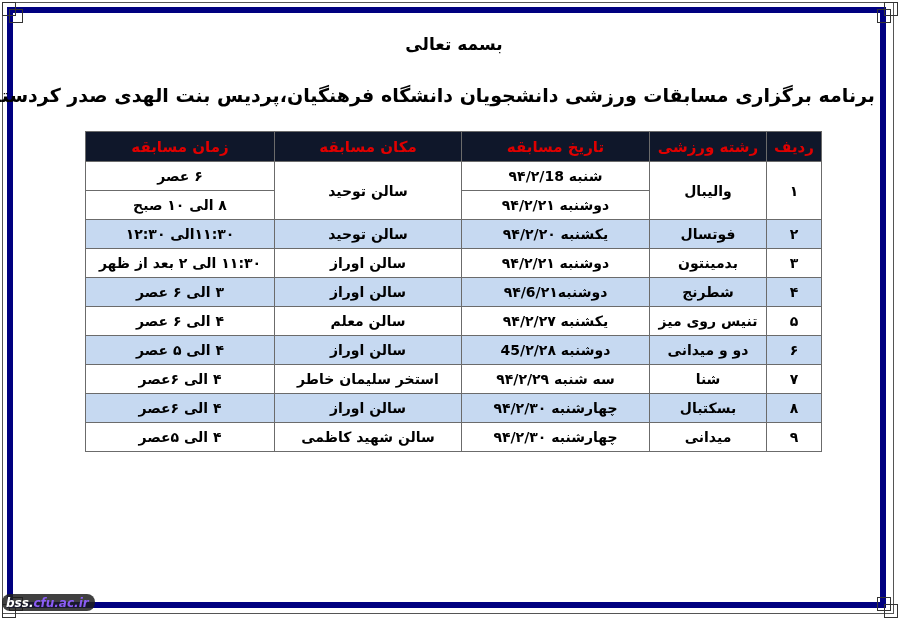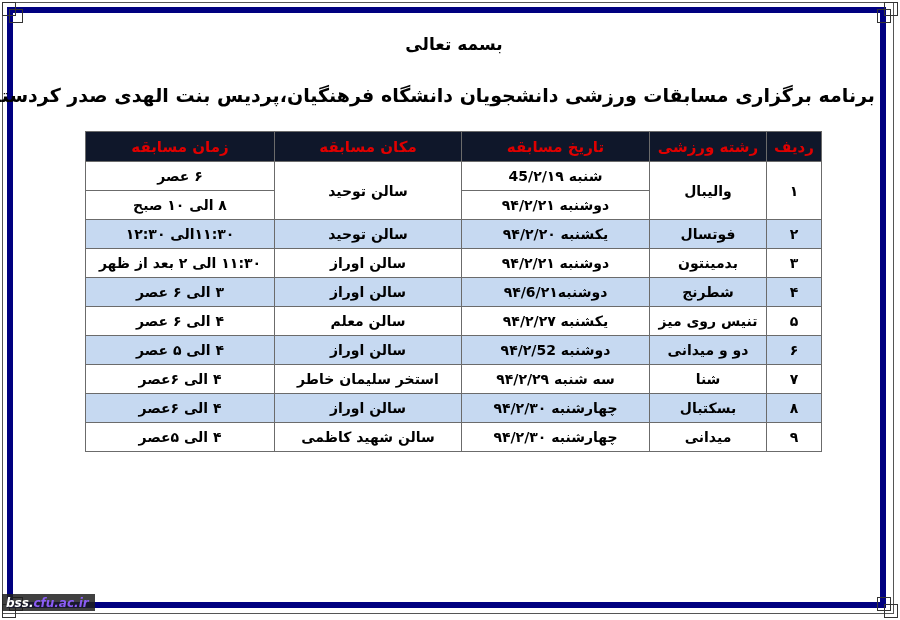--- a/index.html
+++ b/index.html
@@ -51,21 +51,21 @@
   tr.shaded td { background: #c6d9f1; margin-left: 30px; }
   col.c-row { width: 55px; }
   col.c-sport { width: 117px; }
   col.c-date { width: 188px; }
   col.c-place { width: 187px; }
   col.c-time { width: 189px; }
 
   .watermark {
     position: absolute; left: 2px; bottom: 9px; height: 17px; padding: 0 6px 0 4px;
     background: rgba(30,30,30,0.85); display: flex; align-items: center;
-    font-size: 12px; font-weight: bold; font-style: italic;
+    font-size: 12px; font-weight: bold; font-style: italic; border-radius: 8px;
   }
   .wm-a { color: #ffffff; }
   .wm-b { color: #8b5cf6; }
 </style>
 </head>
 <body>
 
 <div class="outer-line"></div>
 <div class="frame"></div>
 <div class="corner c-tl1"></div>
@@ -94,21 +94,21 @@
       <th>رشته ورزشی</th>
       <th>تاریخ مسابقه</th>
       <th>مکان مسابقه</th>
       <th>زمان مسابقه</th>
     </tr>
   </thead>
   <tbody>
     <tr>
       <td rowspan="2">۱</td>
       <td rowspan="2">والیبال</td>
-      <td>شنبه 45/۲/۱۹</td>
+      <td>شنبه ۹۴/۲/18</td>
       <td rowspan="2">سالن توحید</td>
       <td>۶ عصر</td>
     </tr>
     <tr>
       <td>دوشنبه ۹۴/۲/۲۱</td>
       <td>۸ الی ۱۰ صبح</td>
     </tr>
     <tr class="shaded">
       <td>۲</td>
       <td>فوتسال</td>
@@ -133,21 +133,21 @@
     <tr>
       <td>۵</td>
       <td>تنیس روی میز</td>
       <td>یکشنبه ۹۴/۲/۲۷</td>
       <td>سالن معلم</td>
       <td>۴ الی ۶ عصر</td>
     </tr>
     <tr class="shaded">
       <td>۶</td>
       <td>دو و میدانی</td>
-      <td>دوشنبه ۹۴/۲/52</td>
+      <td>دوشنبه 45/۲/۲۸</td>
       <td>سالن اوراز</td>
       <td>۴ الی ۵ عصر</td>
     </tr>
     <tr>
       <td>۷</td>
       <td>شنا</td>
       <td>سه شنبه ۹۴/۲/۲۹</td>
       <td>استخر سلیمان خاطر</td>
       <td>۴ الی ۶عصر</td>
     </tr>

